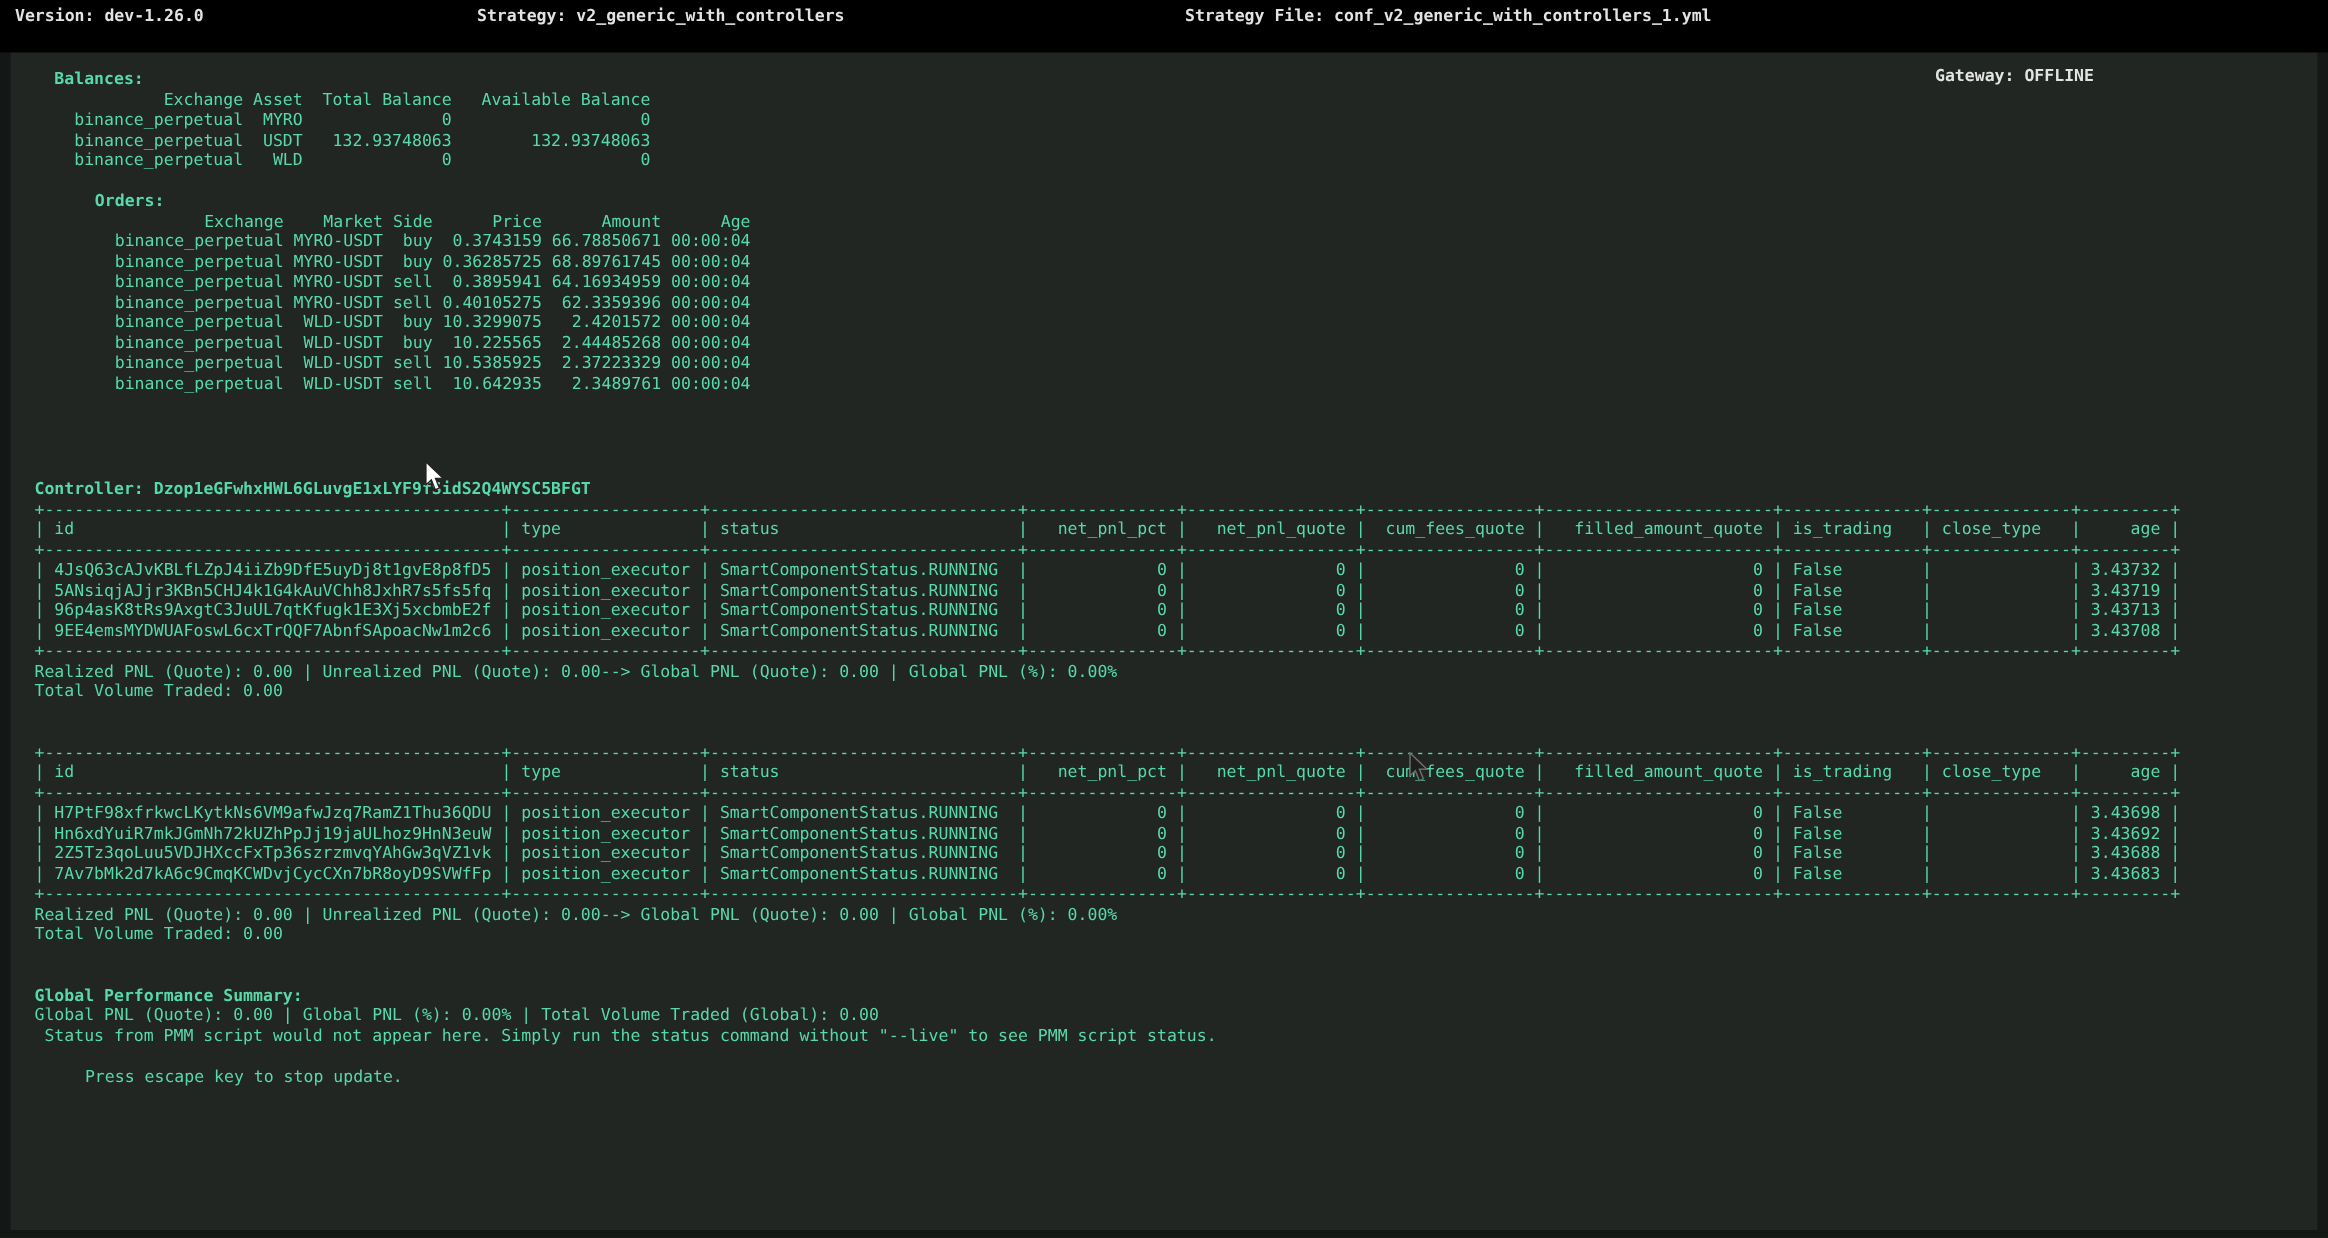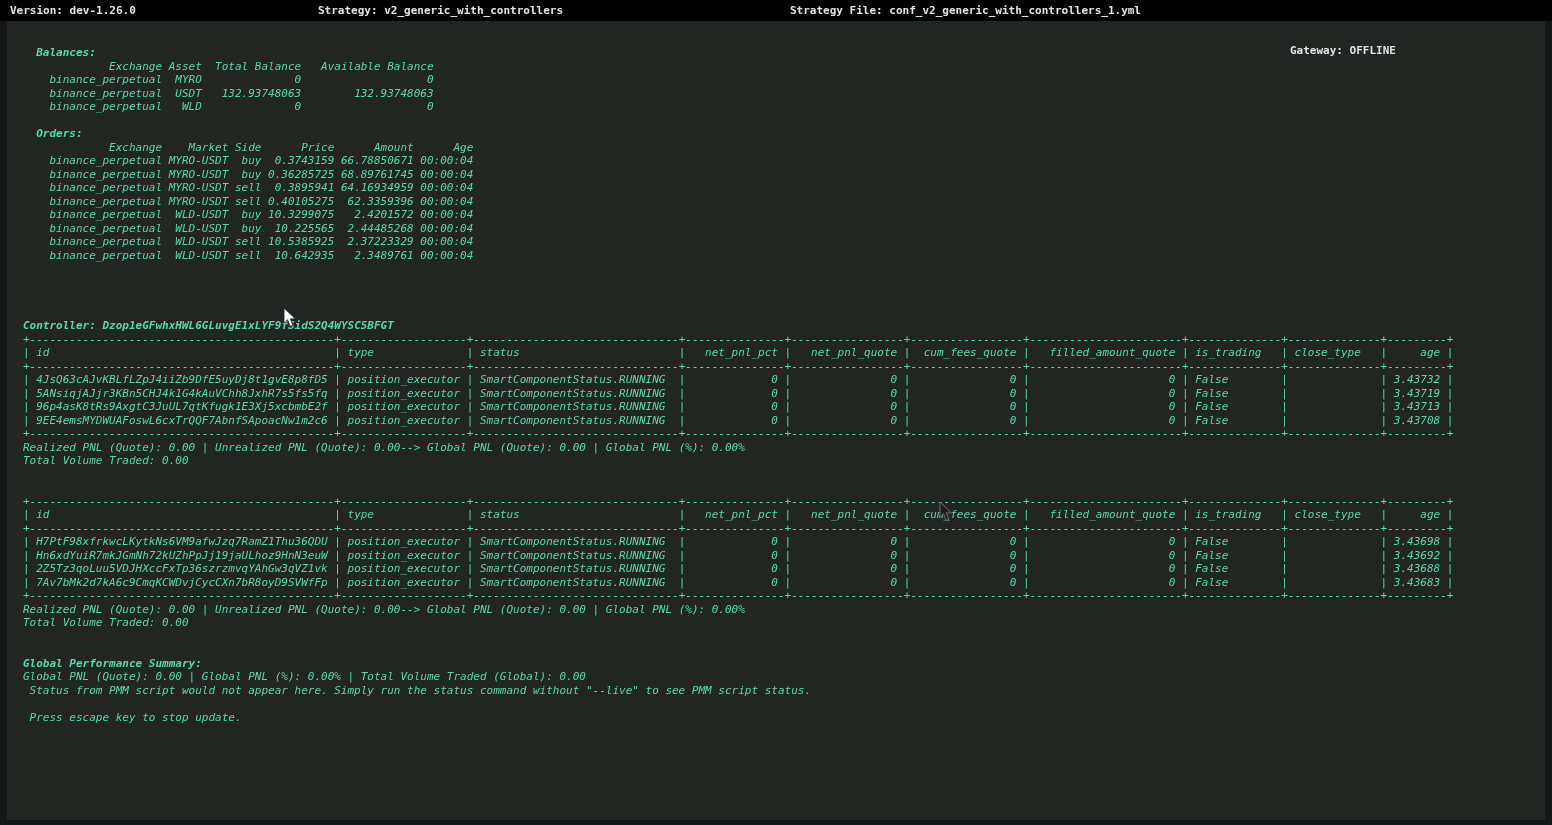--- a/index.html
+++ b/index.html
@@ -10,42 +10,41 @@
     --frame-bg:#141715;
   }
   *{box-sizing:border-box;}
   html,body{margin:0;padding:0;}
   body{
     width:1552px;height:825px;overflow:hidden;position:relative;
     background:var(--frame-bg);
     font-family:"DejaVu Sans Mono","Liberation Mono",monospace;
   }
   .topbar{
-    position:absolute;top:0;left:0;right:0;height:21px;
+    position:absolute;top:0;left:0;right:0;height:35px;
     background:var(--topbar-bg);color:var(--topbar-text);
     font-size:11px;font-weight:bold;z-index:5;
   }
   .topbar span{position:absolute;top:4px;white-space:pre;}
   .tb-version{left:10px;}
   .tb-strategy{left:318px;}
   .tb-strategy-file{left:790px;}
   .tb-gateway{left:1290px;margin-top:40px;}
   .terminal{
     position:absolute;top:21px;left:7px;right:7px;bottom:5px;
     background:var(--term-bg);color:var(--term-text);
     font-size:11px;line-height:13.5px;
     padding:25px 0 0 16px;
-    font-style:italic;
   }
   .line{white-space:pre;min-height:13.5px;}
   pre{margin:0;font:inherit;white-space:pre;}
   .bold{font-weight:bold;}
   .ind1{padding-left:1ch;}
   .ind2{padding-left:2ch;}
-  .mt1{margin-top:13.5px;}
+  .mt1{margin-top:13.5px;margin-left:27px;}
   .mt2{margin-top:27px;}
   .mt3{margin-top:57px;}
   .cursor{position:absolute;z-index:10;pointer-events:none;}
   .cursor-1{left:283px;top:307px;}
   .cursor-2{left:939px;top:501px;}
 </style>
 </head>
 <body>
 
 <div class="topbar">

